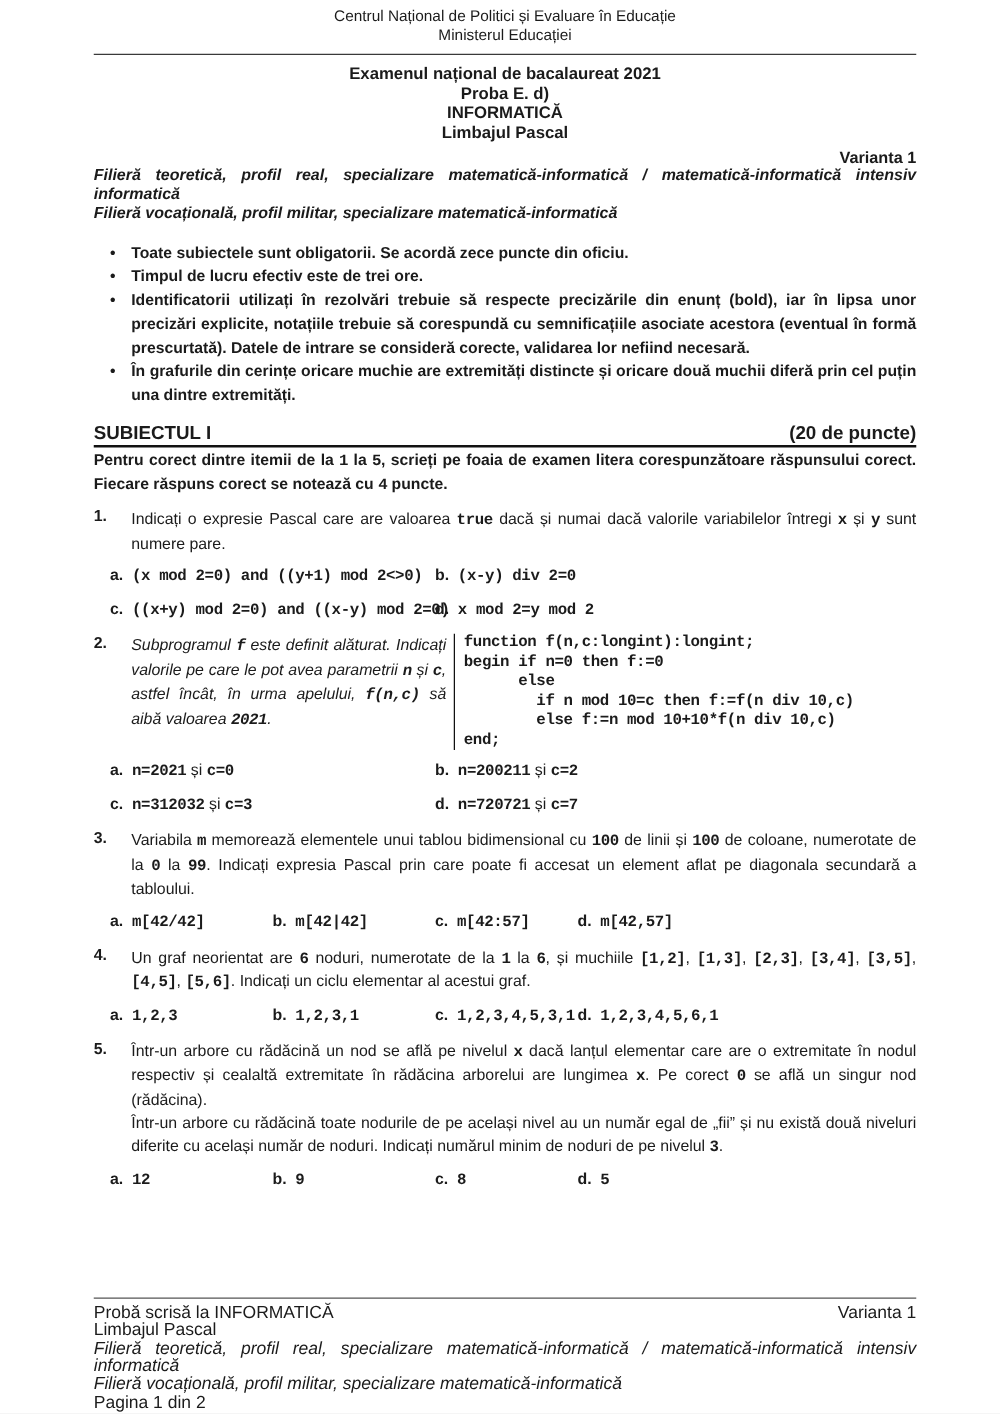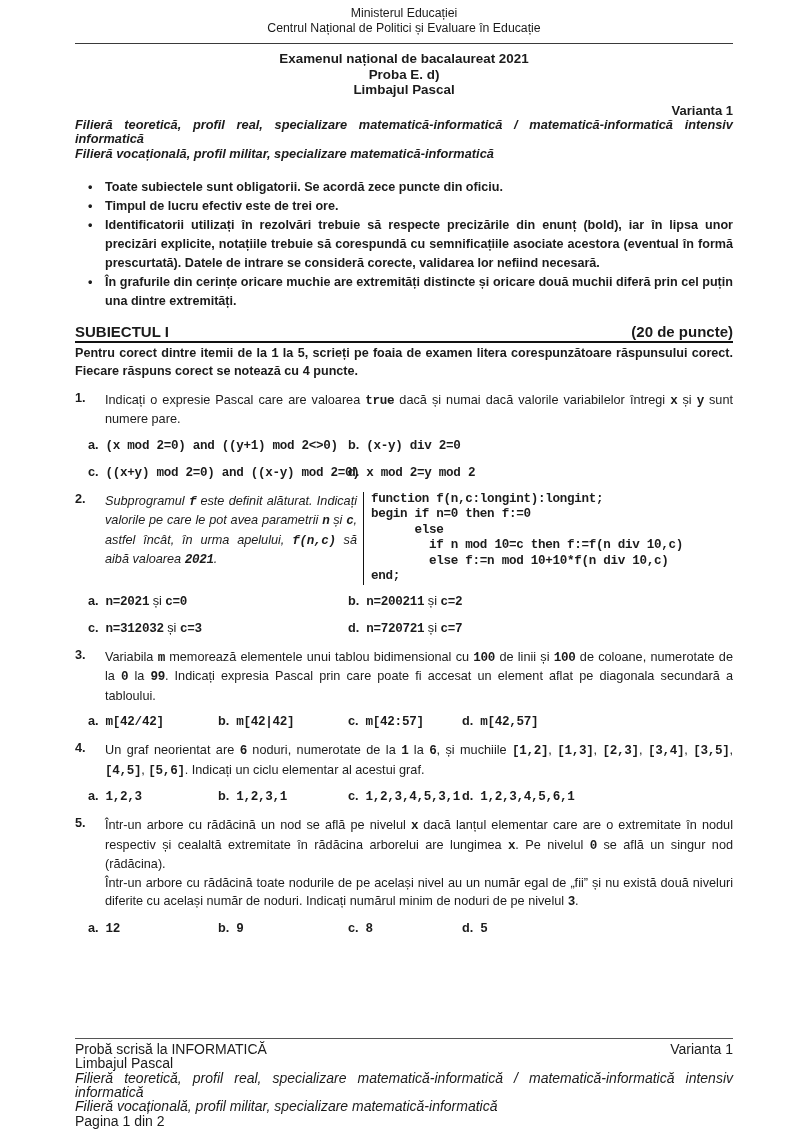--- a/index.html
+++ b/index.html
@@ -45,27 +45,28 @@
   }
   .footer-row{display:flex;justify-content:space-between;}
   .footer .italic{font-style:italic;text-align:justify;}
   .footer .pageno{margin-top:1px;}
 </style>
 </head>
 <body>
 
 <div class="page">
 
+  <div class="center small">Centrul Național de Politici și Evaluare în Educație</div>
   <div class="center small">Ministerul Educației</div>
-  <div class="center small">Centrul Național de Politici și Evaluare în Educație</div>
   <hr class="hr">
 
   <div class="title-block">
     <div class="tline">Examenul național de bacalaureat 2021</div>
     <div class="tline">Proba E. d)</div>
+    <div class="tline">INFORMATICĂ</div>
     <div class="tline">Limbajul Pascal</div>
     <div class="variant">Varianta 1</div>
     <div class="filiera">Filieră teoretică, profil real, specializare matematică-informatică / matematică-informatică intensiv informatică</div>
     <div class="filiera">Filieră vocațională, profil militar, specializare matematică-informatică</div>
   </div>
 
   <ul class="bullets">
     <li>Toate subiectele sunt obligatorii. Se acordă zece puncte din oficiu.</li>
     <li>Timpul de lucru efectiv este de trei ore.</li>
     <li>Identificatorii utilizați în rezolvări trebuie să respecte precizările din enunț (bold), iar în lipsa unor precizări explicite, notațiile trebuie să corespundă cu semnificațiile asociate acestora (eventual în formă prescurtată). Datele de intrare se consideră corecte, validarea lor nefiind necesară.</li>
@@ -130,21 +131,21 @@
   <div class="optrow">
     <span class="opt c1"><b class="optletter">a.</b><span><span class="mono">1,2,3</span></span></span>
     <span class="opt c2"><b class="optletter">b.</b><span><span class="mono">1,2,3,1</span></span></span>
     <span class="opt c3"><b class="optletter">c.</b><span><span class="mono">1,2,3,4,5,3,1</span></span></span>
     <span class="opt c4"><b class="optletter">d.</b><span><span class="mono">1,2,3,4,5,6,1</span></span></span>
   </div>
 
   <div class="question">
     <div class="qnum">5.</div>
     <div class="qtext">
-      <div><span>Într-un arbore cu rădăcină un nod se află pe nivelul </span><span class="mono">x</span><span> dacă lanțul elementar care are o extremitate în nodul respectiv și cealaltă extremitate în rădăcina arborelui are lungimea </span><span class="mono">x</span><span>. Pe nivelul </span><span class="mono">0</span><span> se află un singur nod (rădăcina).</span></div>
+      <div><span>Într-un arbore cu rădăcină un nod se află pe nivelul </span><span class="mono">x</span><span> dacă lanțul elementar care are o extremitate în nodul respectiv și cealaltă extremitate în rădăcina arborelui are lungimea </span><span class="mono">x</span><span>. Pe corect </span><span class="mono">0</span><span> se află un singur nod (rădăcina).</span></div>
       <div><span>Într-un arbore cu rădăcină toate nodurile de pe același nivel au un număr egal de „fii” și nu există două niveluri diferite cu același număr de noduri. Indicați numărul minim de noduri de pe nivelul </span><span class="mono">3</span><span>.</span></div>
     </div>
   </div>
   <div class="optrow">
     <span class="opt c1"><b class="optletter">a.</b><span><span class="mono">12</span></span></span>
     <span class="opt c2"><b class="optletter">b.</b><span><span class="mono">9</span></span></span>
     <span class="opt c3"><b class="optletter">c.</b><span><span class="mono">8</span></span></span>
     <span class="opt c4"><b class="optletter">d.</b><span><span class="mono">5</span></span></span>
   </div>
 

